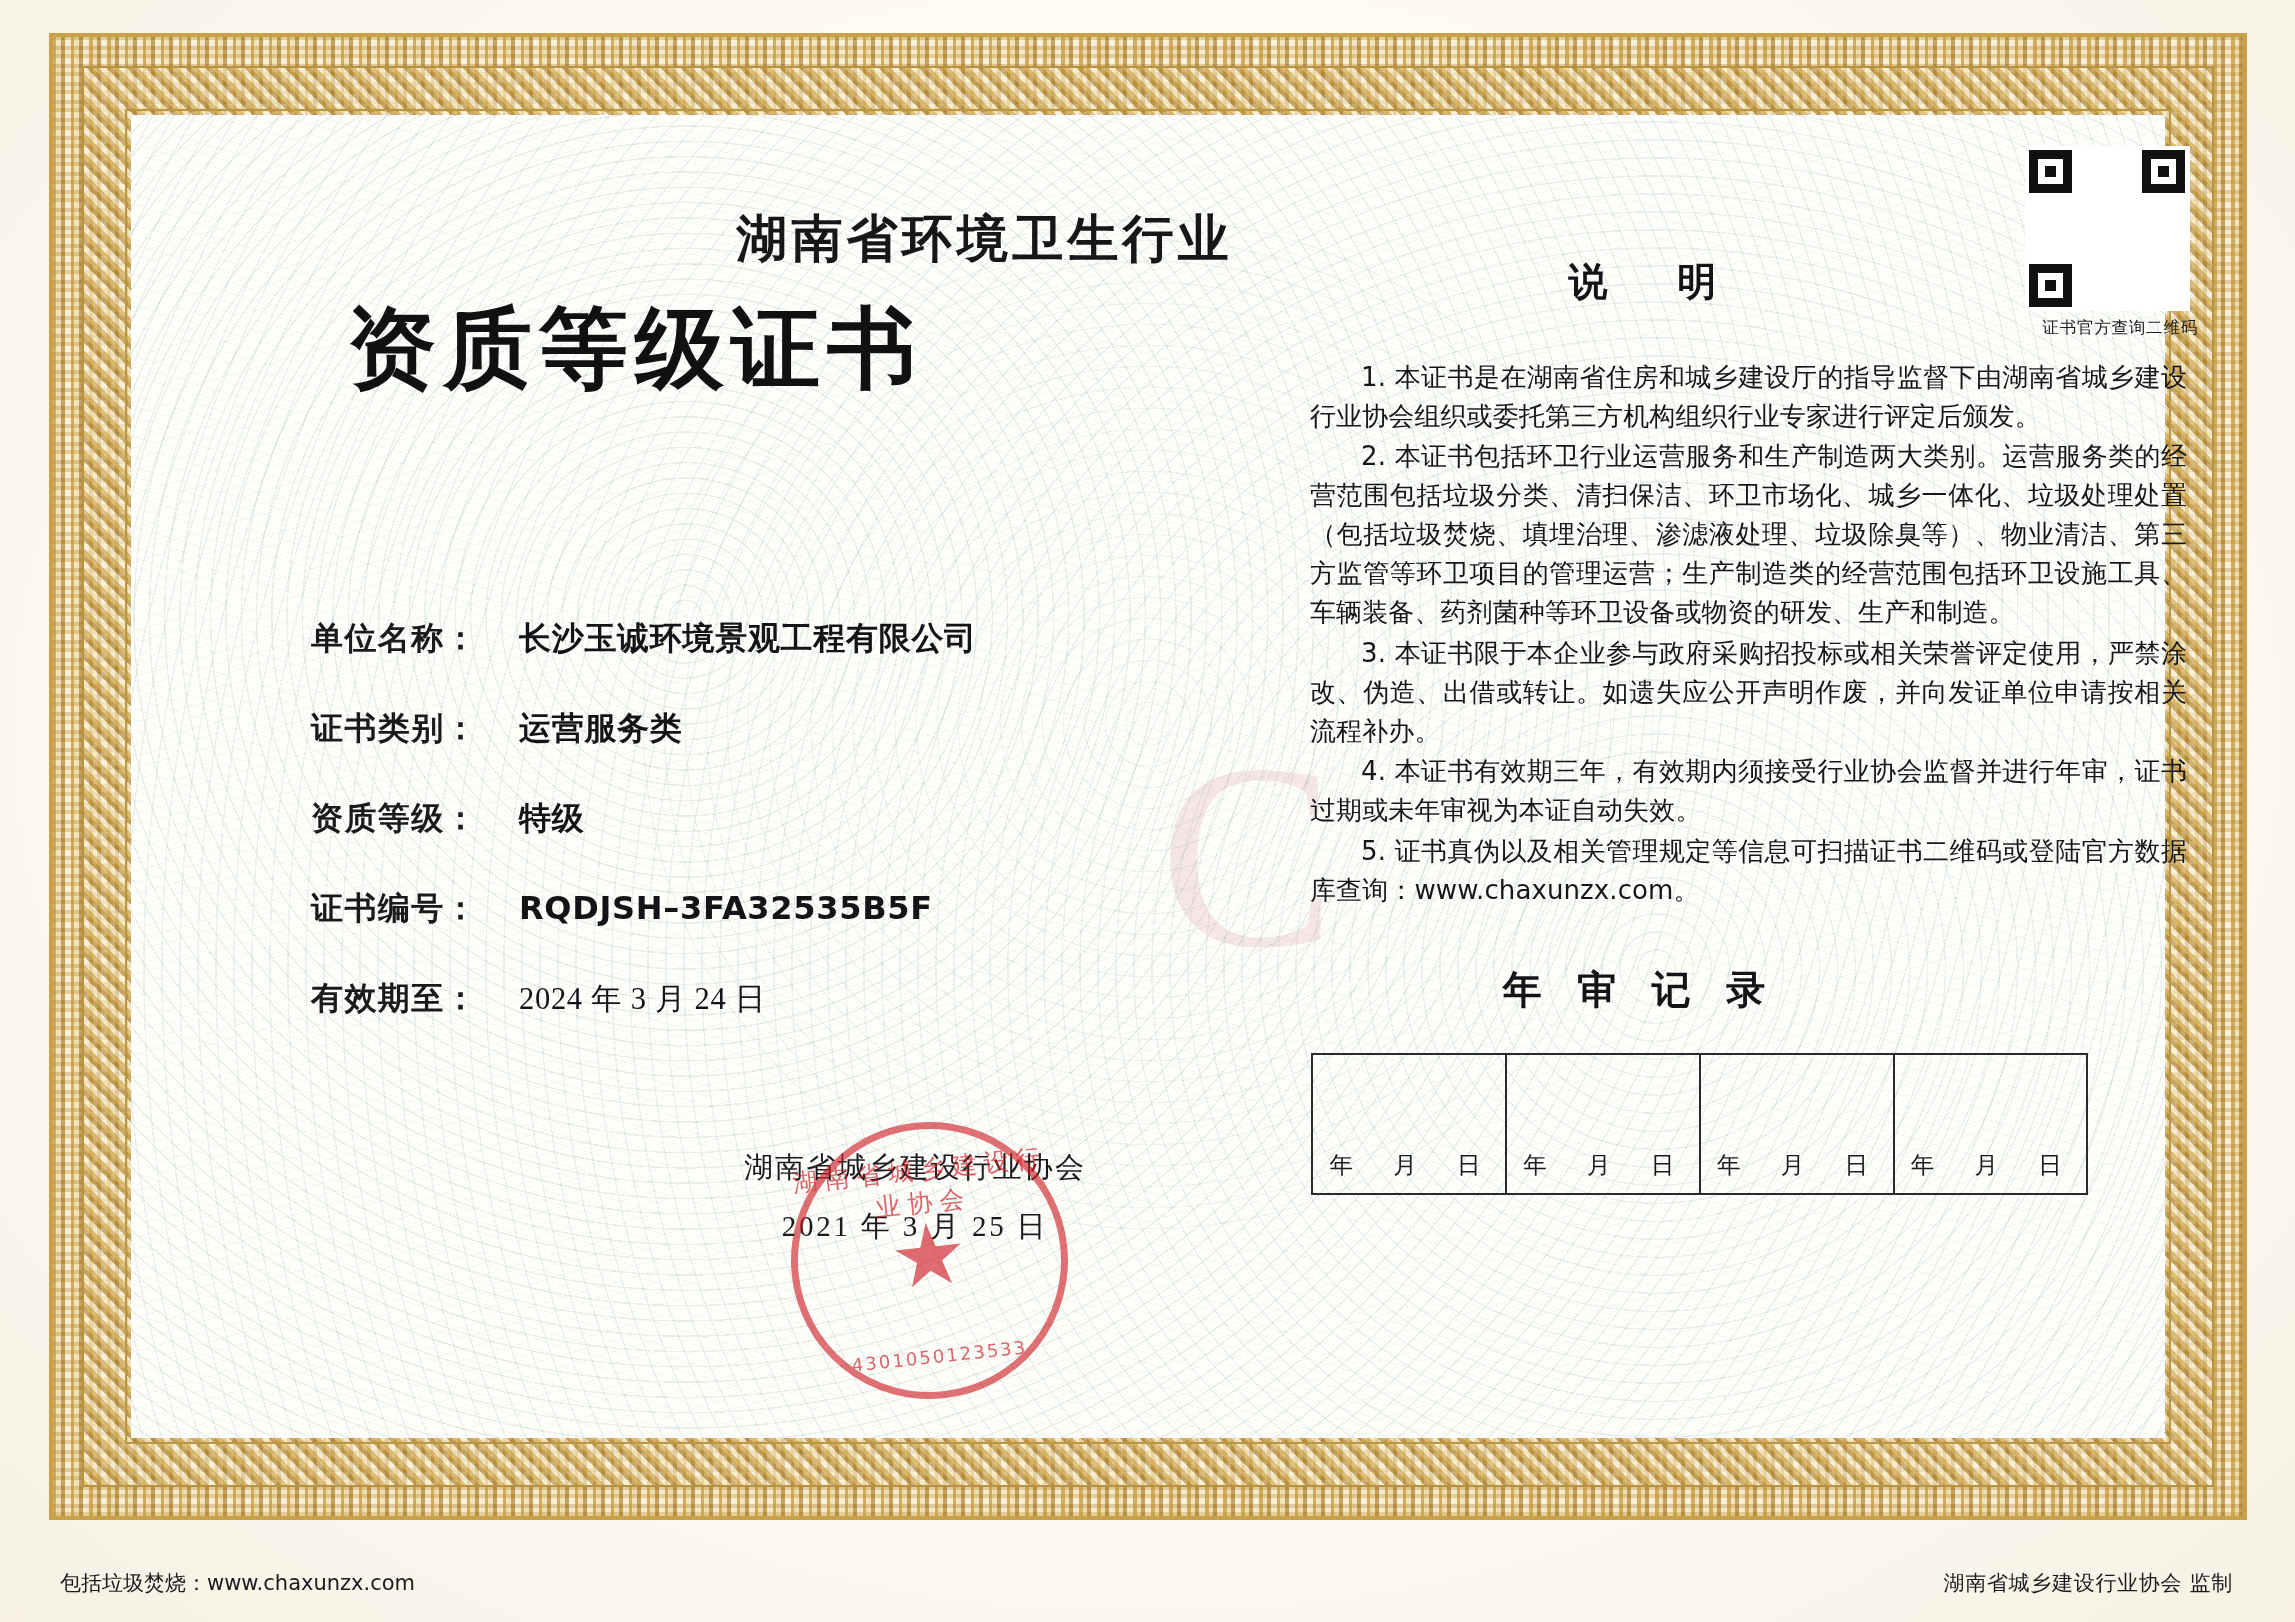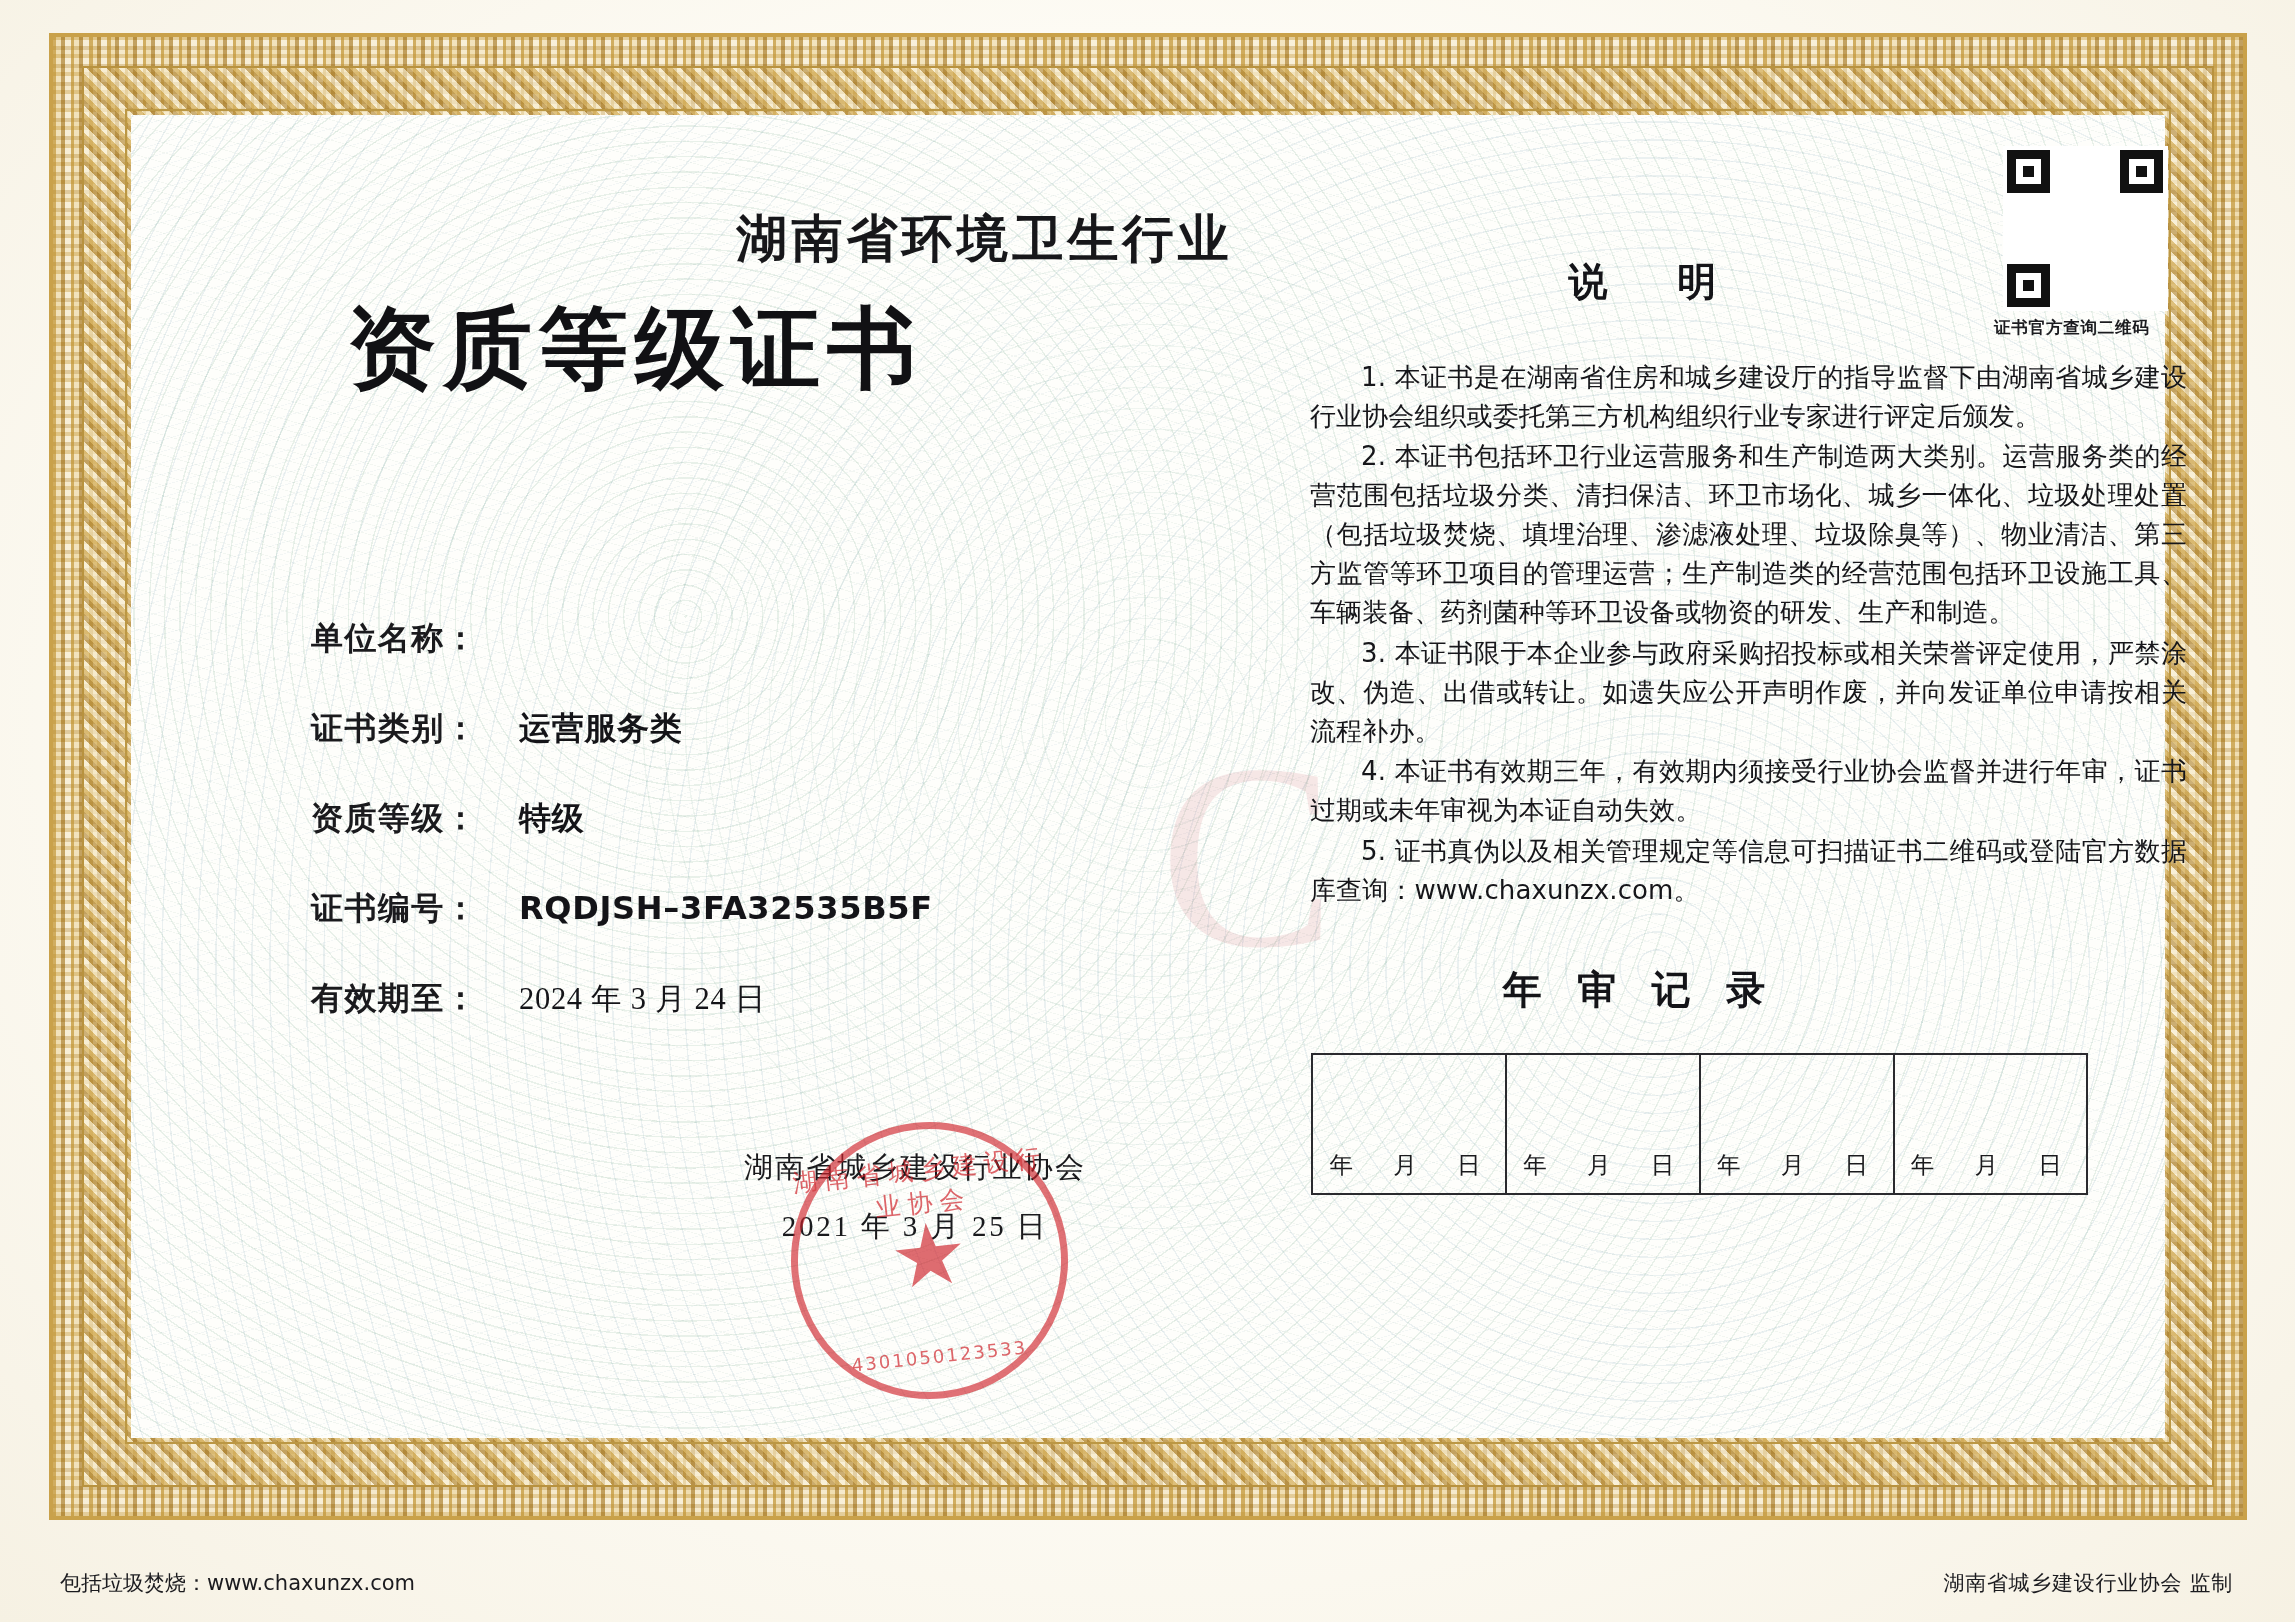--- a/index.html
+++ b/index.html
@@ -293,25 +293,24 @@
     color: #16161a;
     text-align: justify;
     text-indent: 51px;
     letter-spacing: 0.1px;
     margin-bottom: 1.4px;
   }
 
   
   #qr-block {
     position: absolute;
-    left: 684px;
+    left: 706px;
     top: -11px;
     width: 182px;
-    text-align: left;
-    font-weight: bold;
+    text-align: right;
   }
   #qr-code {
     width: 165px;
     height: 165px;
     margin: 0 auto;
     background-color: #ffffff;
     background-image:
       repeating-linear-gradient(90deg, #111 0 4.9px, #fff 4.9px 9.7px),
       repeating-linear-gradient(0deg, #111 0 4.9px, #fff 4.9px 9.7px);
     background-blend-mode: screen;
@@ -411,20 +410,21 @@
 
       <div id="left-column">
 
         <div id="title-sub">湖南省环境卫生行业</div>
         <div id="title-main">资质等级证书</div>
 
         <div id="fields">
 
           <div class="field-row">
             <div class="field-label">单位名称：</div>
+            <div class="field-value">长沙玉诚环境景观工程有限公司</div>
           </div>
 
           <div class="field-row">
             <div class="field-label">证书类别：</div>
             <div class="field-value">运营服务类</div>
           </div>
 
           <div class="field-row">
             <div class="field-label">资质等级：</div>
             <div class="field-value">特级</div>

